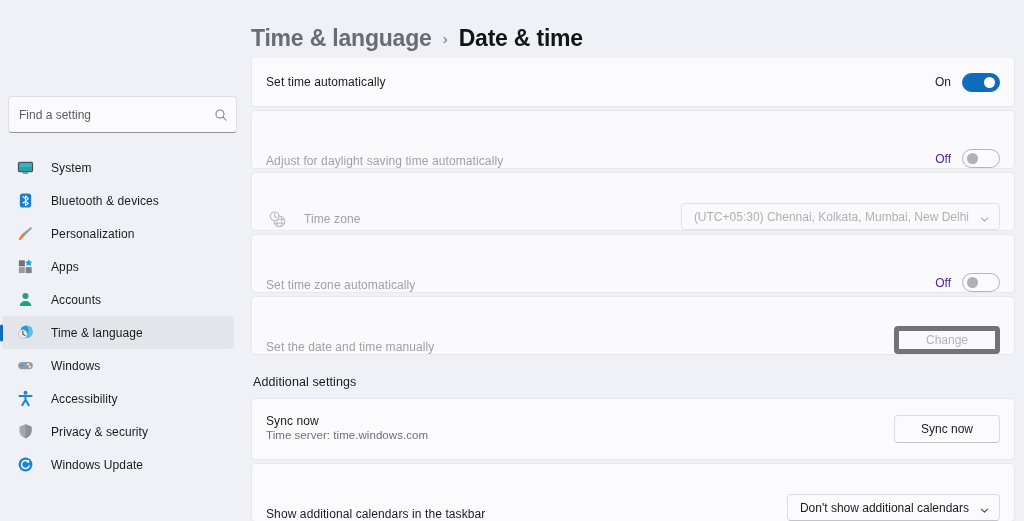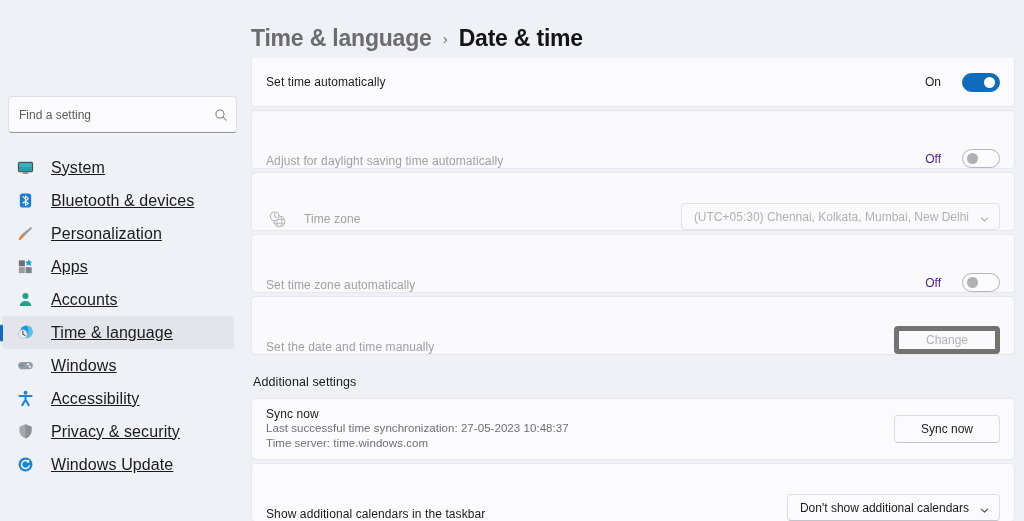--- a/index.html
+++ b/index.html
@@ -87,25 +87,24 @@
   }
   .nav-icon {
     width: 18px; height: 18px;
     flex: 0 0 18px;
     margin-right: 17px;
     display: flex;
     align-items: center;
     justify-content: center;
   }
   .nav-label {
-    font-size: 16px;
+    font-size: 12px;
     color: #1b1b1b;
     letter-spacing: .1px;
     white-space: nowrap;
-    text-decoration: underline;
   }
 
   
   .content {
     flex: 1;
     height: 521px;
     background: #eff1f6;
     padding-left: 5px;
     position: relative;
     overflow: hidden;
@@ -188,21 +187,21 @@
     font-size: 11.5px;
     color: #707076;
     line-height: 15.5px;
     letter-spacing: .05px;
   }
   .stack { display: flex; flex-direction: column; justify-content: center; }
 
   .card-right {
     display: flex;
     align-items: center;
-    gap: 21px;
+    gap: 11px;
     flex: 0 0 auto;
   }
 
   
   .toggle-state {
     font-size: 12px;
     color: #1b1b1b;
   }
   .toggle-state.muted { color: #4c1d95; }
   .toggle {
@@ -501,21 +500,20 @@
           </div>
         </div>
       </div>
 
       <div class="section-heading">Additional settings</div>
 
       <div class="card tall">
         <div class="card-left">
           <div class="stack">
             <span class="card-title">Sync now</span>
-            <span class="card-sub">Last successful time synchronization: 27-05-2023 10:48:37</span>
             <span class="card-sub">Time server: time.windows.com</span>
           </div>
         </div>
         <div class="card-right">
           <div class="btn enabled">
             <span>Sync now</span>
           </div>
         </div>
       </div>
 

